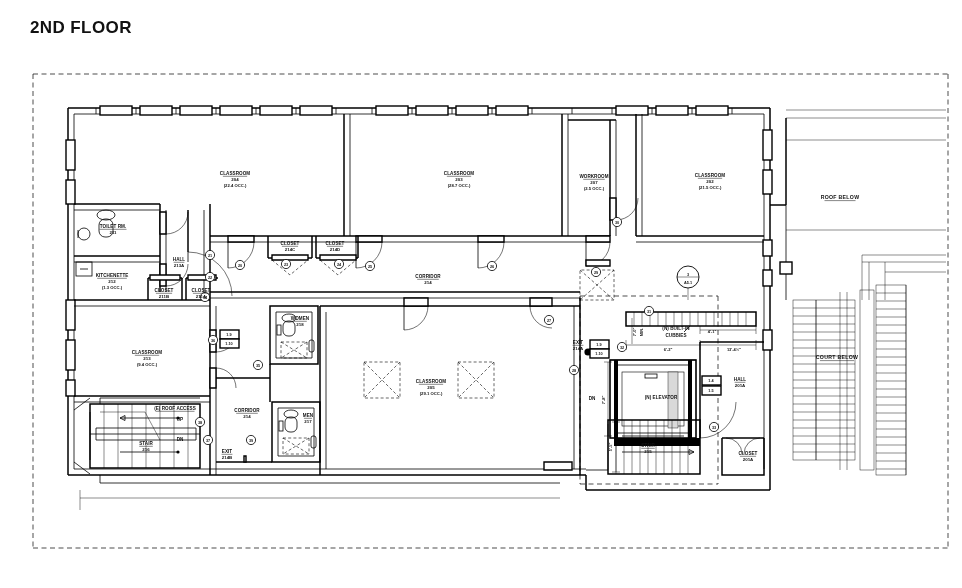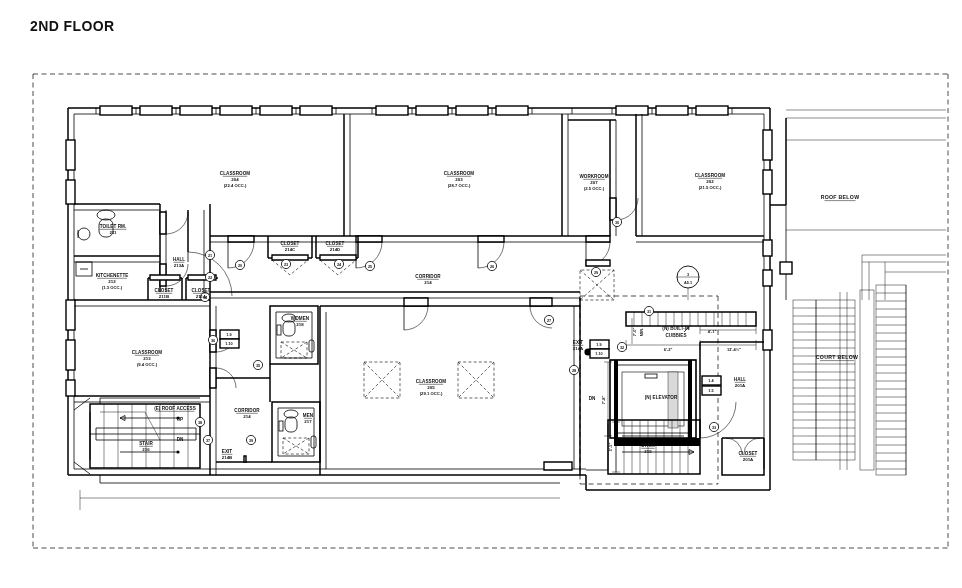--- a/index.html
+++ b/index.html
@@ -1,17 +1,17 @@
 <!DOCTYPE html>
 <html><head>
 <meta charset="utf-8">
 <style>
   html,body{margin:0;padding:0;background:#ffffff;}
   body{width:962px;height:588px;font-family:"Liberation Sans",sans-serif;overflow:hidden;position:relative;}
-  #title{position:absolute;left:30px;top:18px;font-size:14px;font-weight:bold;letter-spacing:.4px;color:#111;}
+  #title{position:absolute;left:30px;top:18px;font-size:17px;font-weight:bold;letter-spacing:.4px;color:#111;}
   #plan{position:absolute;left:0;top:0;}
   .rmlbl{font-size:4.6px;font-weight:bold;text-anchor:middle;fill:#111;font-family:"Liberation Sans",sans-serif;letter-spacing:.05px;}
   .rmnum{font-size:4.4px;font-weight:bold;text-anchor:middle;fill:#111;font-family:"Liberation Sans",sans-serif;}
   .rmocc{font-size:4.2px;font-weight:bold;text-anchor:middle;fill:#111;font-family:"Liberation Sans",sans-serif;}
   .biglbl{font-size:5.2px;font-weight:bold;text-anchor:middle;fill:#111;font-family:"Liberation Sans",sans-serif;letter-spacing:.3px;}
   .tag{font-size:3.8px;font-weight:bold;text-anchor:middle;fill:#111;font-family:"Liberation Sans",sans-serif;}
   .dim{font-size:4px;font-weight:bold;text-anchor:middle;fill:#111;font-family:"Liberation Sans",sans-serif;}
   .w{fill:none;stroke:#000;stroke-width:1.5;}
   .wt{fill:none;stroke:#000;stroke-width:.8;}
   .wth{fill:none;stroke:#000;stroke-width:.45;}

